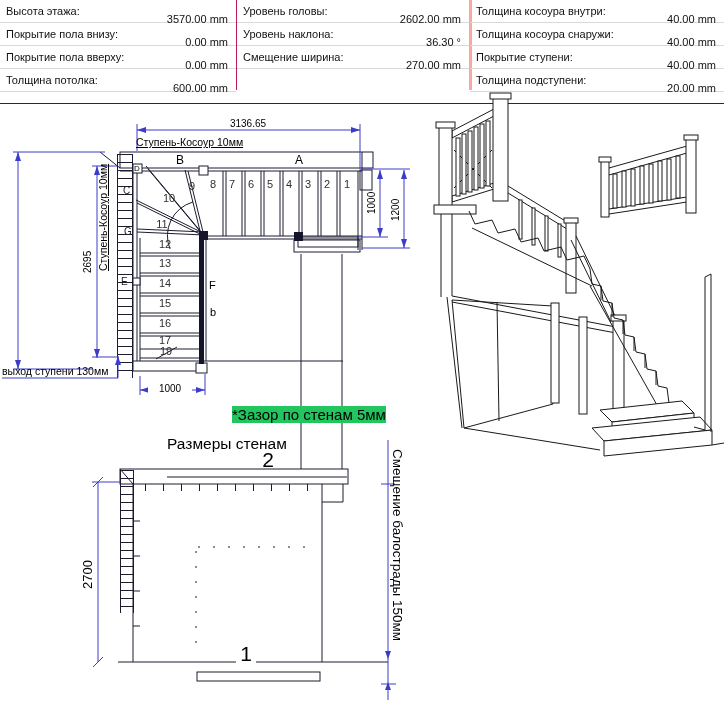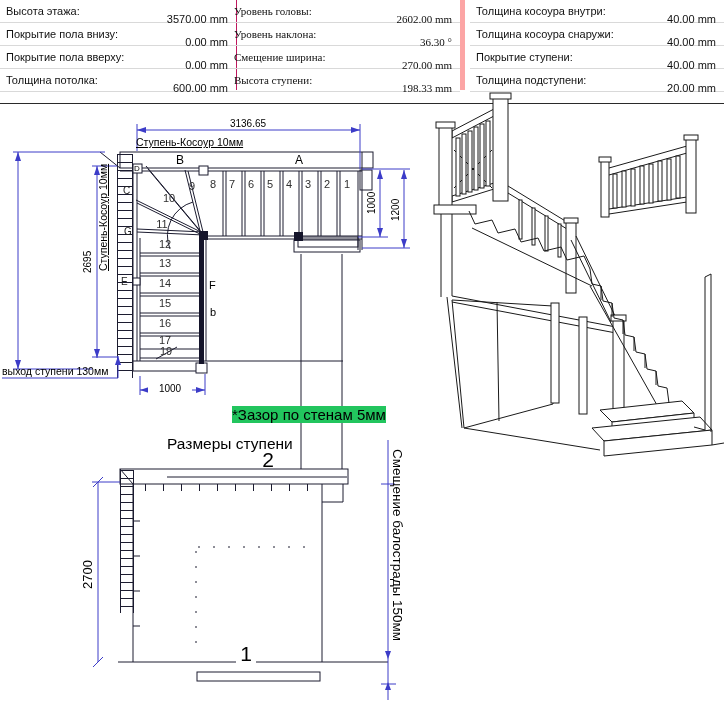--- a/index.html
+++ b/index.html
@@ -40,36 +40,32 @@
       </div>
     <div class="trow">
         <span class="lab">Покрытие пола вверху:</span>
         <span class="val">0.00 mm</span>
       </div>
     <div class="trow">
         <span class="lab">Толщина потолка:</span>
         <span class="val">600.00 mm</span>
       </div>
   </div>
-  <div class="col" style="left:228px;width:232px;border-right:5px solid #fca5a5;font-family:Liberation Serif, serif;">
+  <div class="col" style="left:237px;width:232px;border-right:3px solid #fca5a5;">
     <div class="trow">
         <span class="lab">Уровень головы:</span>
         <span class="val">2602.00 mm</span>
       </div>
     <div class="trow">
         <span class="lab">Уровень наклона:</span>
         <span class="val">36.30 °</span>
       </div>
     <div class="trow">
         <span class="lab">Смещение ширина:</span>
         <span class="val">270.00 mm</span>
-      </div>
-    <div class="trow">
-        <span class="lab">Высота ступени:</span>
-        <span class="val">198.33 mm</span>
       </div>
   </div>
   <div class="col" style="left:470px;width:254px;">
     <div class="trow">
         <span class="lab">Толщина косоура внутри:</span>
         <span class="val">40.00 mm</span>
       </div>
     <div class="trow">
         <span class="lab">Толщина косоура снаружи:</span>
         <span class="val">40.00 mm</span>
@@ -355,19 +351,19 @@
   <div class="txt" style="left:210px;top:306px;font-size:11px;">b</div>
 
   <div class="txt rot-ccw" style="left:82px;top:273px;font-size:10px;">2695</div>
   <div class="txt rot-ccw underl" style="left:97px;top:271px;font-size:10.5px;">Ступень-Косоур 10мм</div>
   <div class="txt ctr" style="left:148px;top:383px;width:44px;font-size:10px;background:#fff;">1000</div>
   <div class="txt rot-ccw" style="left:366px;top:214px;font-size:10px;">1000</div>
   <div class="txt rot-ccw" style="left:390px;top:221px;font-size:10px;">1200</div>
   <div class="txt" style="left:2px;top:365px;font-size:10.5px;">выход ступени 130мм</div>
 
   <div class="txt" style="left:232px;top:406px;font-size:15px;background:#22c55e;">*Зазор по стенам 5мм</div>
-  <div class="txt" style="left:167px;top:435px;font-size:15.5px;">Размеры ступени</div>
+  <div class="txt" style="left:167px;top:435px;font-size:15.5px;">Размеры стенам</div>
   <div class="txt ctr" style="left:258px;top:448px;width:20px;font-size:21px;">2</div>
   <div class="txt ctr" style="left:236px;top:642px;width:20px;font-size:21px;background:#fff;">1</div>
   <div class="txt rot-ccw" style="left:80px;top:589px;font-size:13px;">2700</div>
   <div class="txt rot-cw" style="left:405px;top:449px;font-size:13.5px;">Смещение балострады 150мм</div>
 
 </div>
 
 </body></html>

